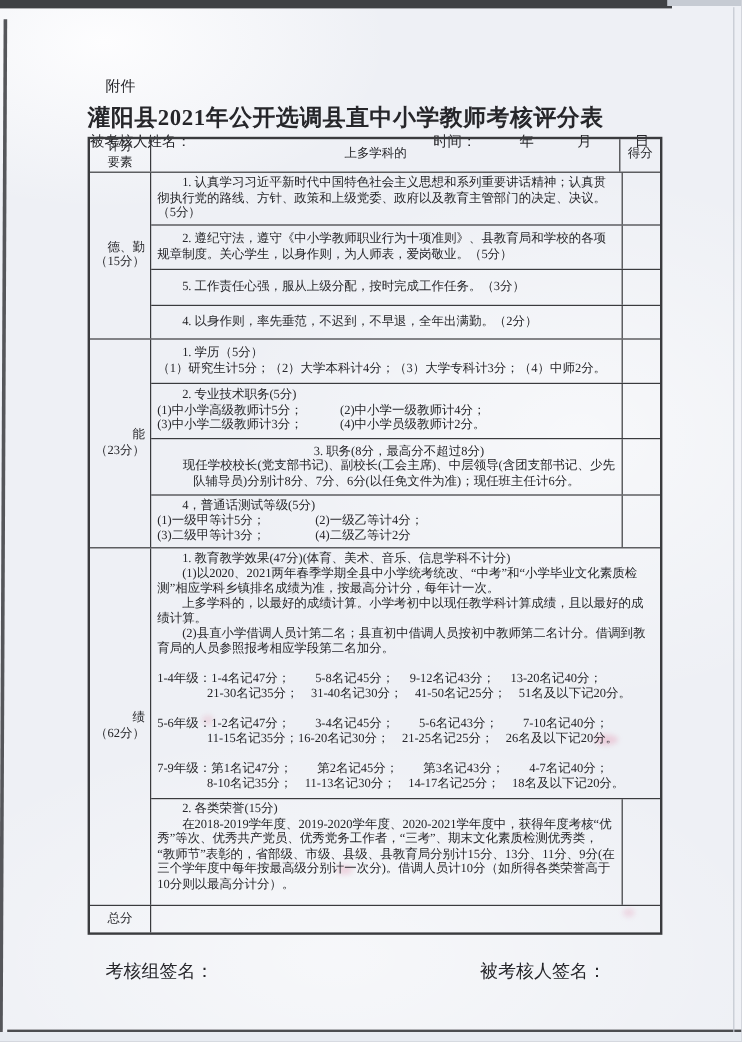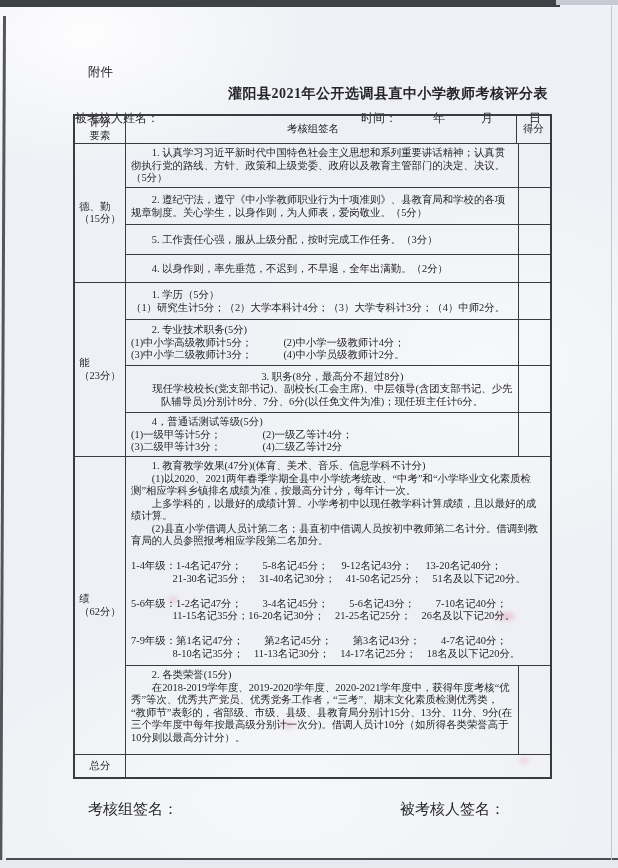--- a/index.html
+++ b/index.html
@@ -25,32 +25,32 @@
   .edge-right{position:absolute;left:611px;top:6px;width:1px;height:854px;background:#c3c8d0;}
   .smudge{position:absolute;border-radius:50%;filter:blur(2px);}
   .sm1{left:495px;top:612px;width:20px;height:9px;background:rgba(225,120,155,.28);}
   .sm2{left:280px;top:721px;width:14px;height:8px;background:rgba(225,120,155,.25);}
   .sm3{left:519px;top:757px;width:10px;height:7px;background:rgba(225,120,155,.22);}
   .sm4{left:168px;top:596px;width:10px;height:8px;background:rgba(225,130,160,.22);}
 
   .doc{position:absolute;inset:0;}
   .attachment{position:absolute;left:88px;top:64px;font-size:12.5px;}
   .title{position:absolute;left:73px;top:85px;width:475px;margin:0;
-         text-align:right;font-size:14px;font-weight:700;letter-spacing:.5px;}
+         text-align:left;font-size:19px;font-weight:700;letter-spacing:.5px;}
   .meta{position:absolute;left:75px;top:110px;width:470px;font-size:12px;
         display:flex;justify-content:space-between;}
   .meta .time{margin-right:4px;white-space:pre;}
 
   .table{position:absolute;left:73px;top:114px;width:475px;
          border:2px solid #3a3b3e;font-size:10.4px;line-height:12.5px;}
   .tr,.sec{display:flex;border-bottom:1px solid #3a3b3e;}
   .tr.total{border-bottom:none;}
   .lc{width:48px;flex:none;border-right:1px solid #3a3b3e;
       display:flex;align-items:center;justify-content:center;
-      text-align:left;white-space:pre-wrap;padding:1px;}
+      text-align:right;white-space:pre-wrap;padding:1px;}
   .rowsbox{flex:1;display:flex;flex-direction:column;min-width:0;}
   .rrow{display:flex;border-bottom:1px solid #3a3b3e;flex:1;}
   .rrow:last-child{border-bottom:none;}
   .rc{flex:1;min-width:0;padding:3px 5px 2px 5px;white-space:pre-wrap;}
   .sc{width:31px;flex:none;border-left:1px solid #3a3b3e;}
   .head{min-height:26px;}
   .head .hc{display:flex;align-items:center;justify-content:center;padding:1px;
             white-space:pre-wrap;text-align:center;}
   .head .mid{flex:1;}
   .head .hsc{width:31px;flex:none;border-left:1px solid #3a3b3e;margin-left:16px;}
@@ -89,21 +89,21 @@
     <div class="meta">
       <span>被考核人姓名：</span>
       <span class="time">时间：　　　年　　　月　　　日</span>
     </div>
 
     <div class="table">
 
       <div class="tr head">
         <div class="lc hc">评分
 要素</div>
-        <div class="hc mid">考核组签名</div>
+        <div class="hc mid">上多学科的</div>
         <div class="hc hsc">得分</div>
       </div>
 
       <div class="sec">
         <div class="lc">德、勤
 （15分）</div>
         <div class="rowsbox">
           <div class="rrow r-d1">
             <div class="rc">　　1. 认真学习习近平新时代中国特色社会主义思想和系列重要讲话精神；认真贯彻执行党的路线、方针、政策和上级党委、政府以及教育主管部门的决定、决议。（5分）</div>
             <div class="sc"></div>

